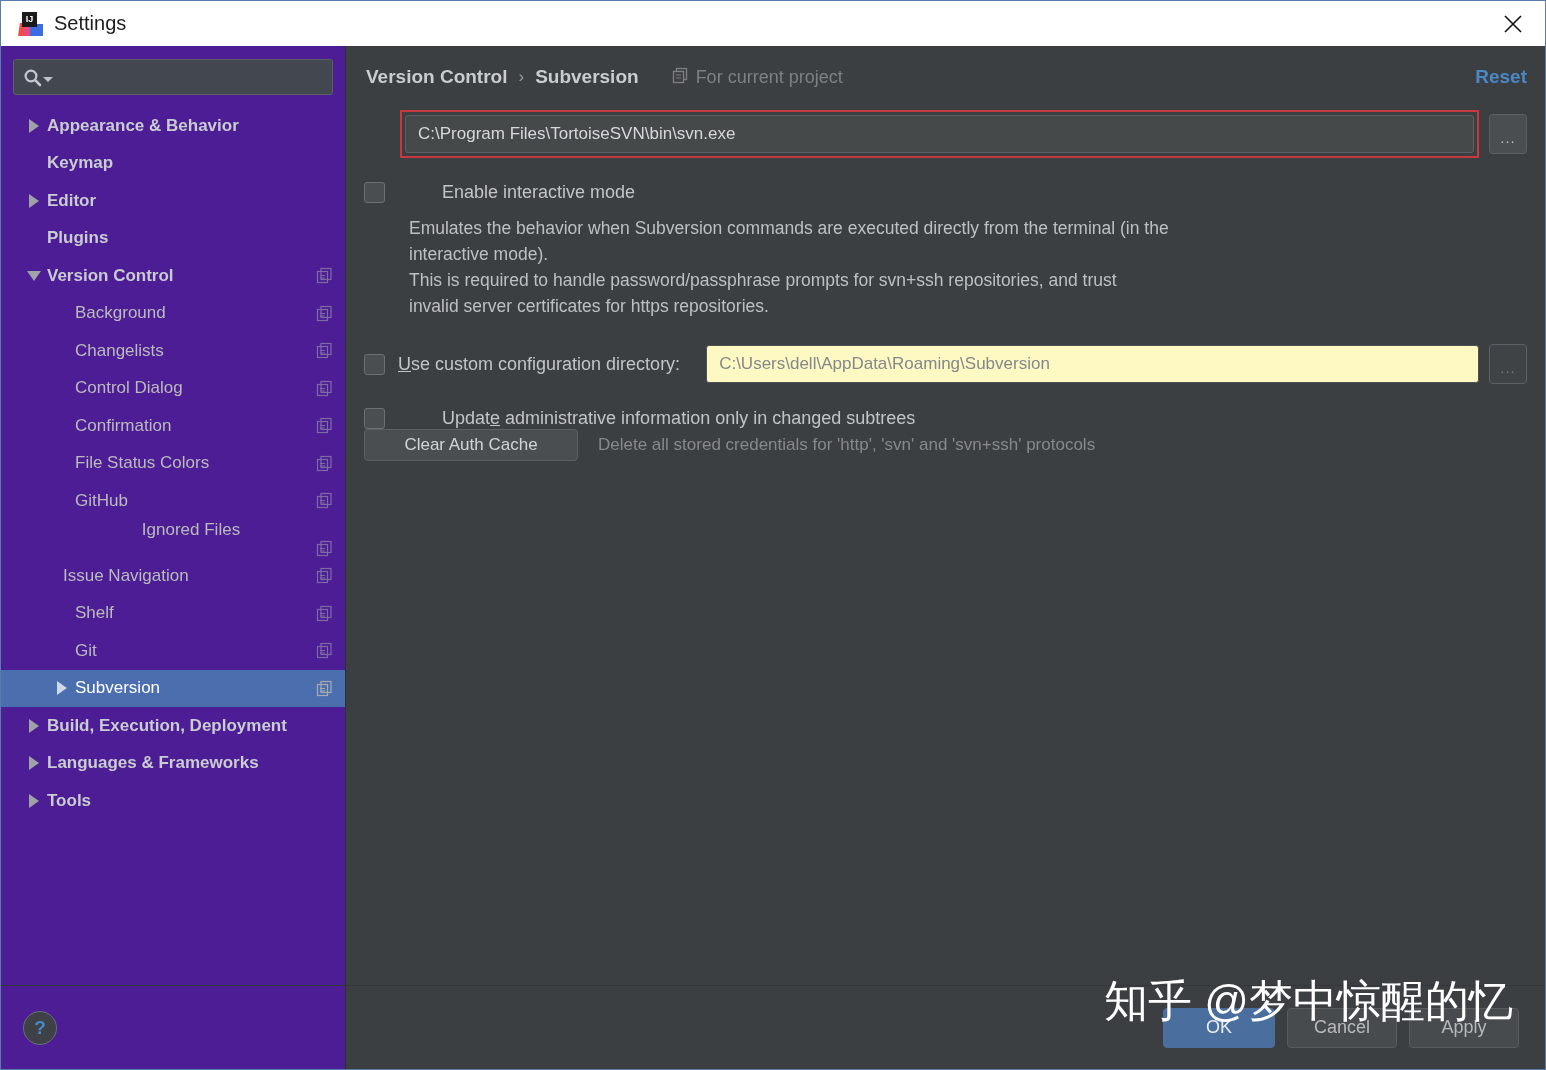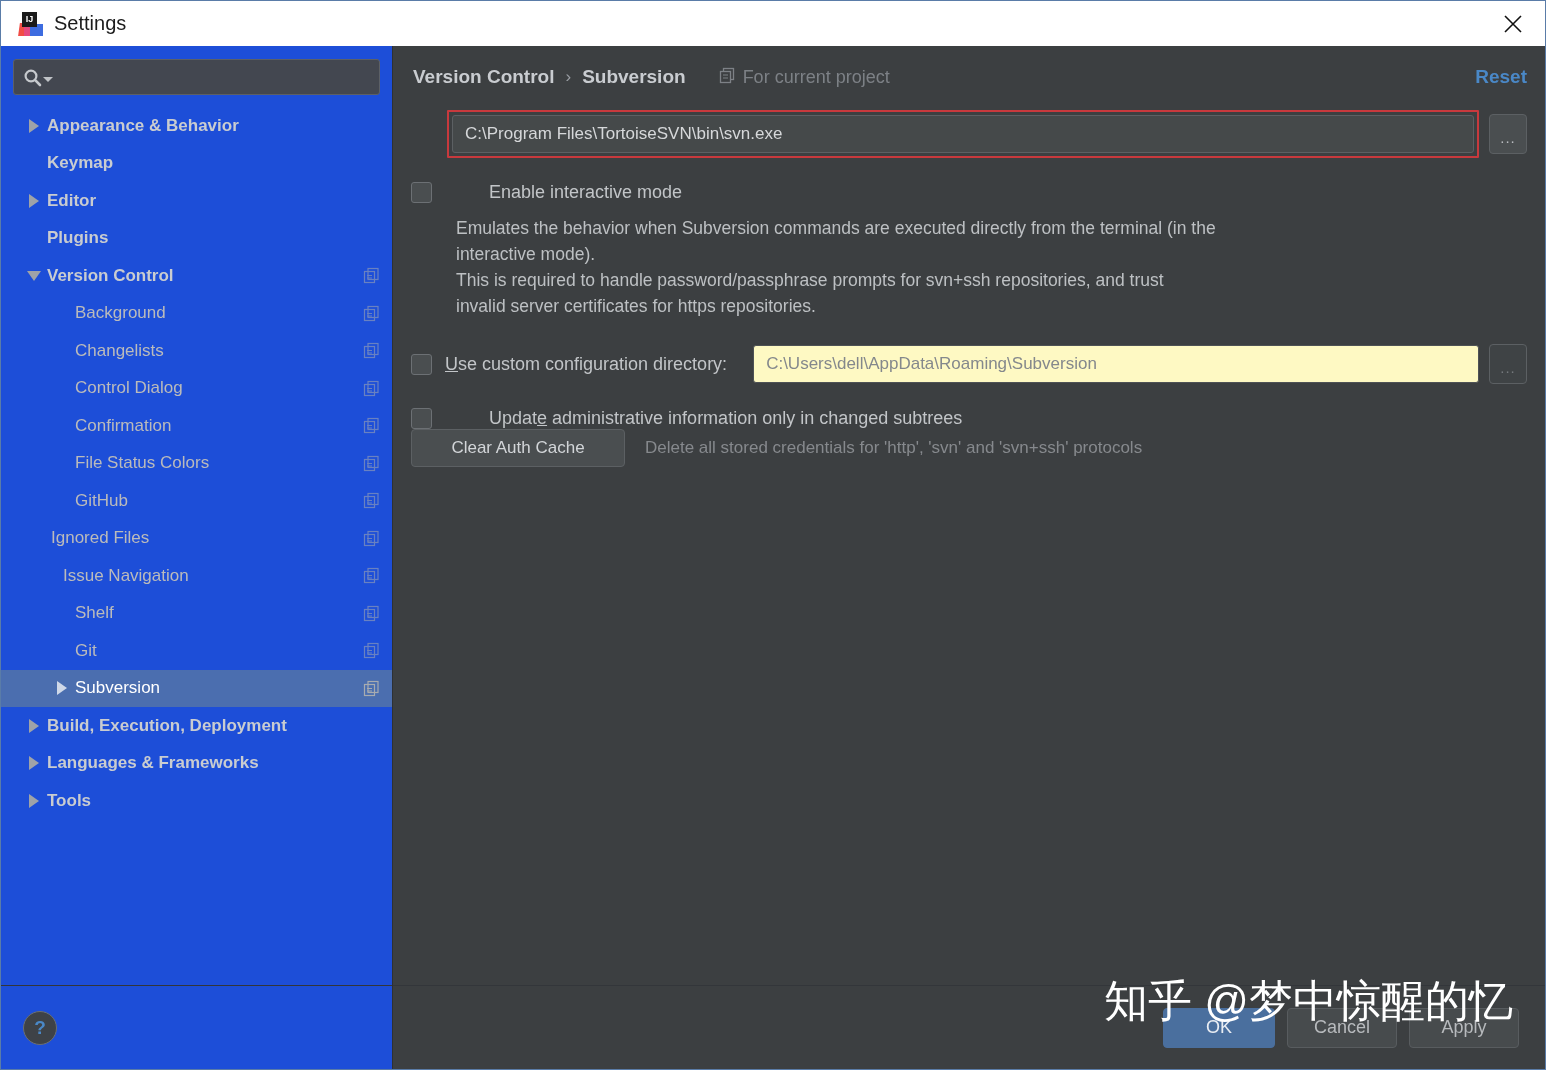--- a/index.html
+++ b/index.html
@@ -66,23 +66,23 @@
 
   
   .body-split {
     flex: 1;
     display: flex;
     min-height: 0;
   }
 
   
   .sidebar {
-    width: 392px;
+    width: 345px;
     flex: none;
-    background: #1d4ed8;
+    background: #4c1d95;
     border-right: 1px solid #2e3134;
     display: flex;
     flex-direction: column;
     overflow: hidden;
   }
   .search-wrap { padding: 13px 12px 10px 12px; }
   .search-box {
     height: 36px;
     background: #434750;
     border: 1px solid #5c6066;
@@ -307,21 +307,21 @@
 
   .spacer { flex: 1; }
 
   .auth-row {
     display: flex;
     align-items: center;
     gap: 20px;
     padding-bottom: 26px;
   }
   .btn {
-    height: 38px;
+    height: 32px;
     min-width: 214px;
     background: #4a4e50;
     border: 1px solid #5c6063;
     border-radius: 4px;
     color: #d2d5d8;
     font-size: 17px;
     display: flex; align-items: center; justify-content: center;
     cursor: pointer;
     font-family: "Liberation Sans", sans-serif;
   }
@@ -508,21 +508,21 @@
             <span class="tw"></span>
             <span class="tree-label">GitHub</span>
             <span style="margin-left: auto;">
               <svg class="proj-icon" width="17" height="17" viewBox="0 0 17 17">
                 <rect x="5" y="1.5" width="10" height="11" stroke="#a7abb0" fill="none" stroke-width="1.2"></rect>
                 <rect x="1.5" y="4.5" width="10" height="11" stroke="#a7abb0" fill="none" stroke-width="1.2"></rect>
                 <path d="M4 8.5 H9 M4 11 H9" stroke="#a7abb0" stroke-width="1.1"></path>
               </svg>
             </span>
           </div>
-          <div class="tree-row level1" style="padding-left: 24px;">
+          <div class="tree-row level1" style="padding-left: 48px; flex-direction: column;">
             <span class="tw"></span>
             <span class="tree-label">Ignored Files</span>
             <span style="margin-left: auto;">
               <svg class="proj-icon" width="17" height="17" viewBox="0 0 17 17">
                 <rect x="5" y="1.5" width="10" height="11" stroke="#a7abb0" fill="none" stroke-width="1.2"></rect>
                 <rect x="1.5" y="4.5" width="10" height="11" stroke="#a7abb0" fill="none" stroke-width="1.2"></rect>
                 <path d="M4 8.5 H9 M4 11 H9" stroke="#a7abb0" stroke-width="1.1"></path>
               </svg>
             </span>
           </div>

